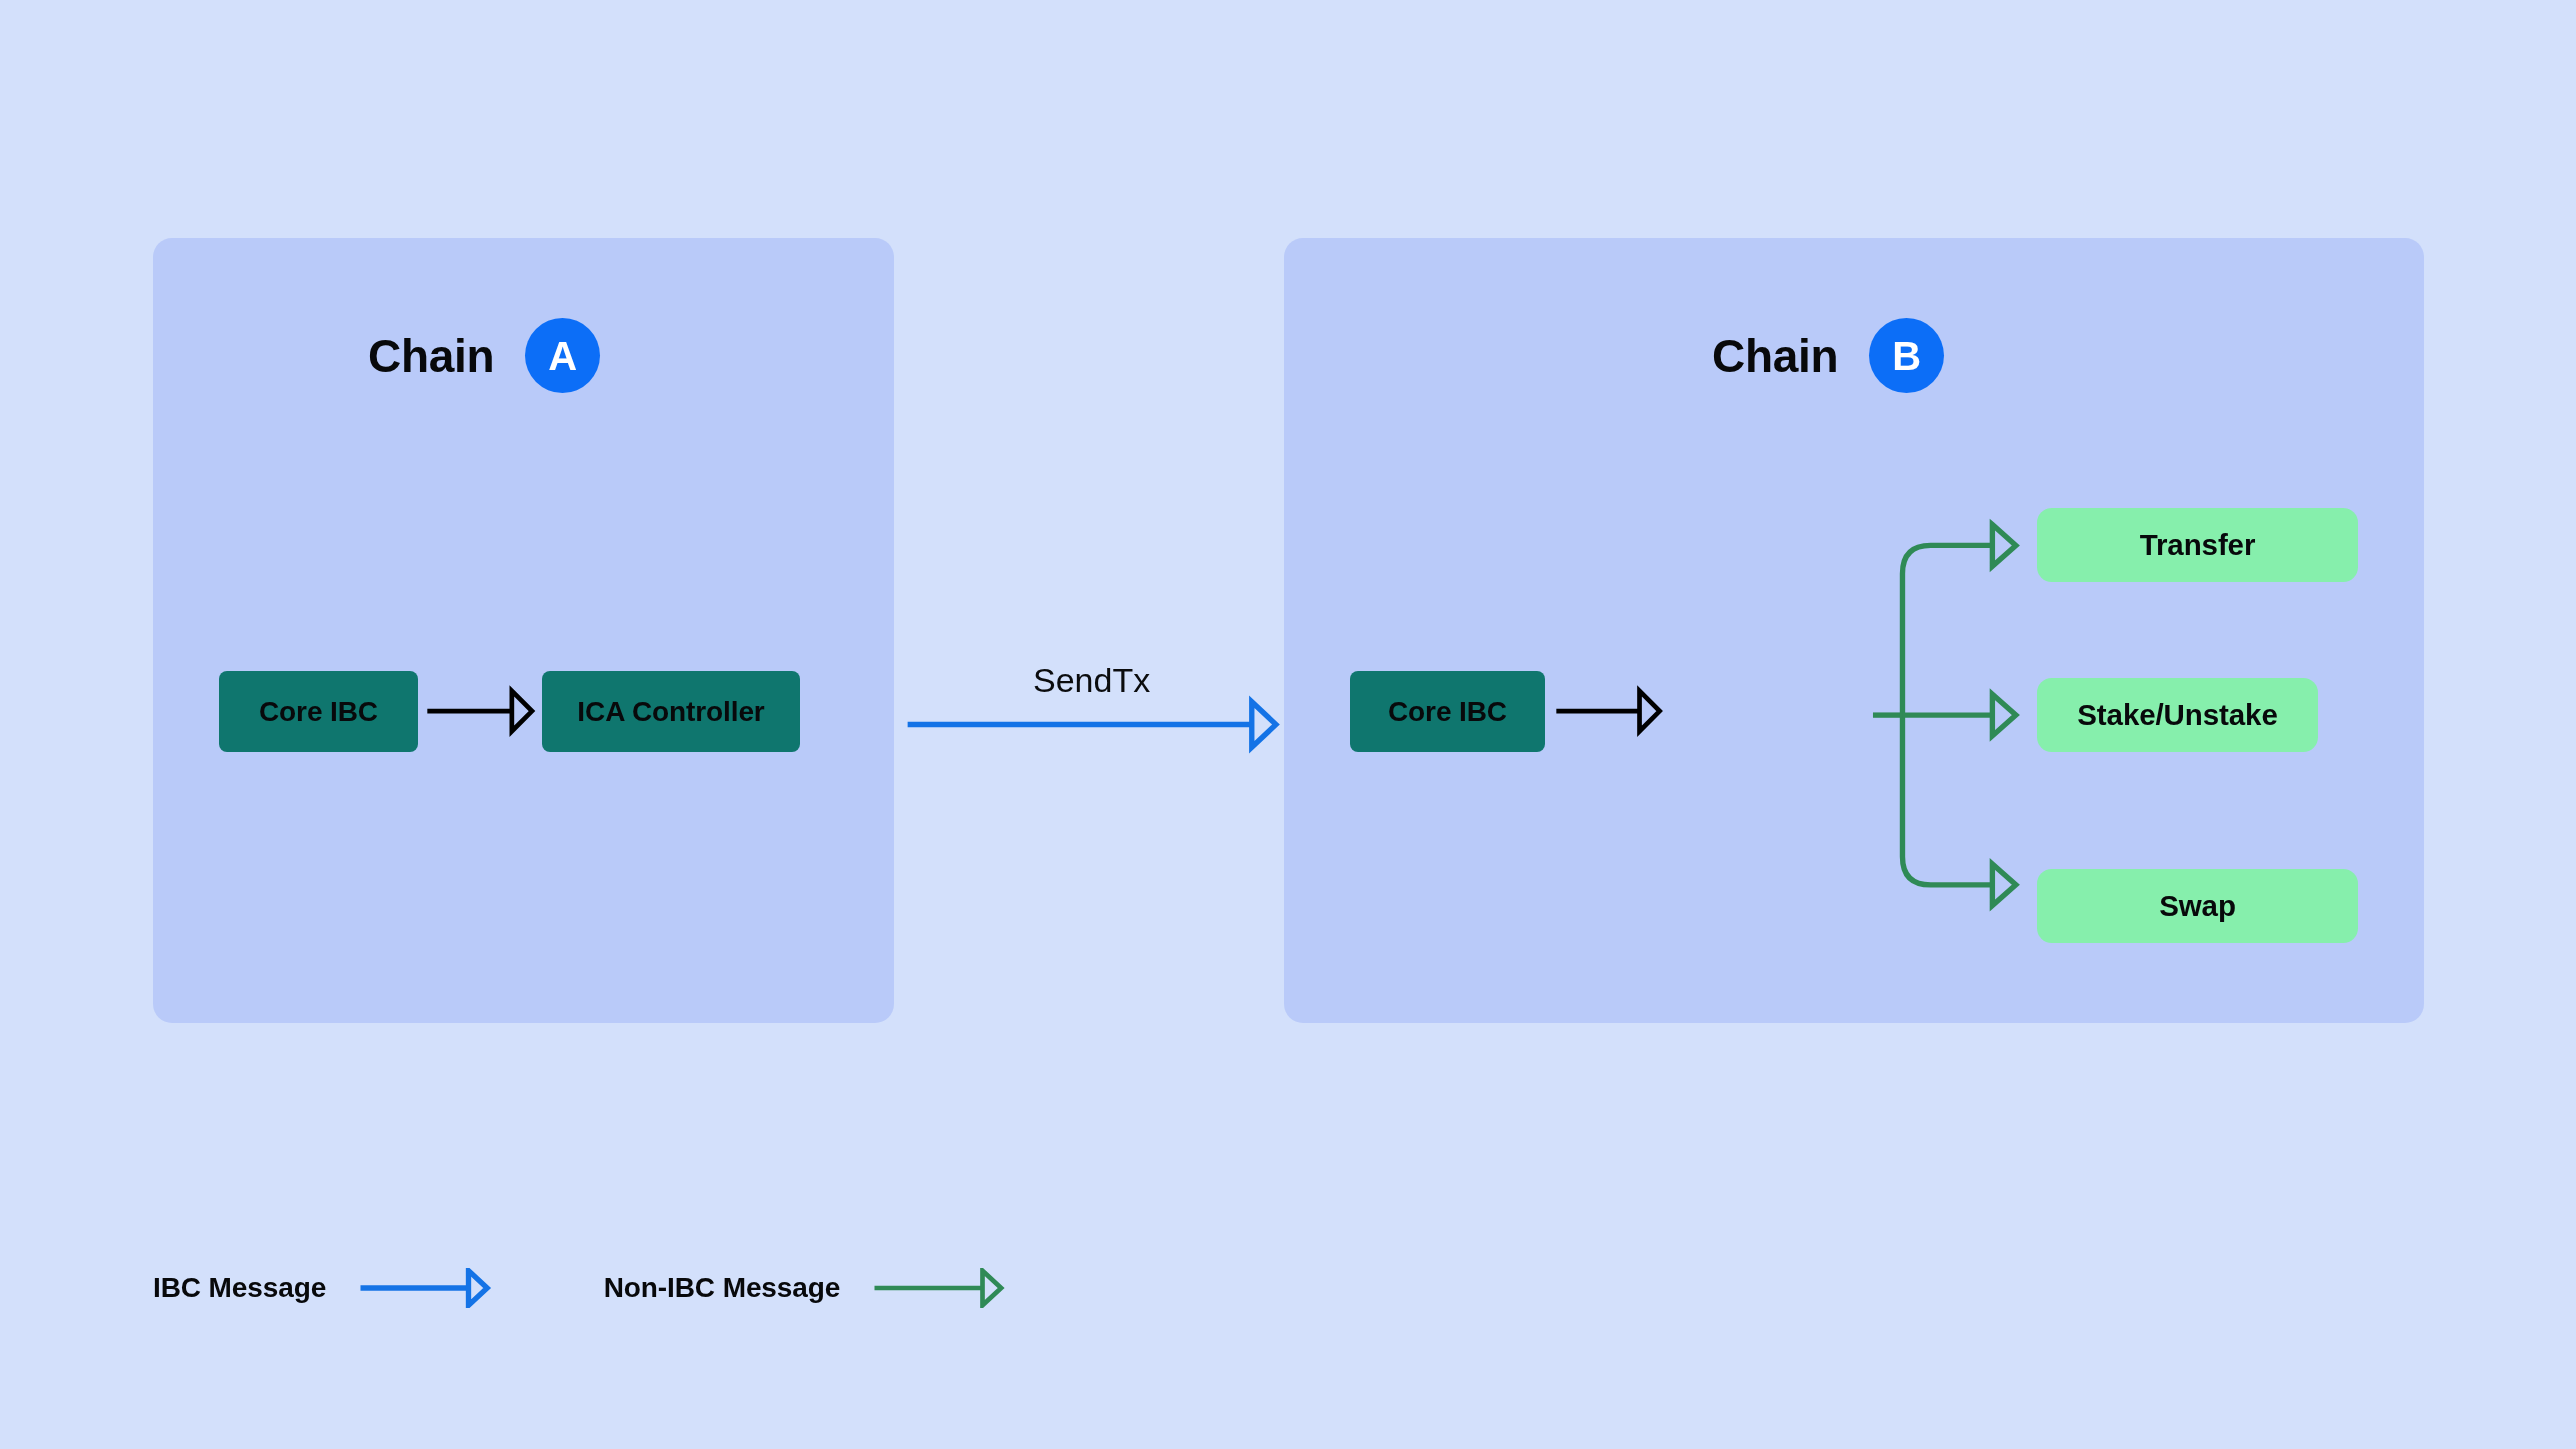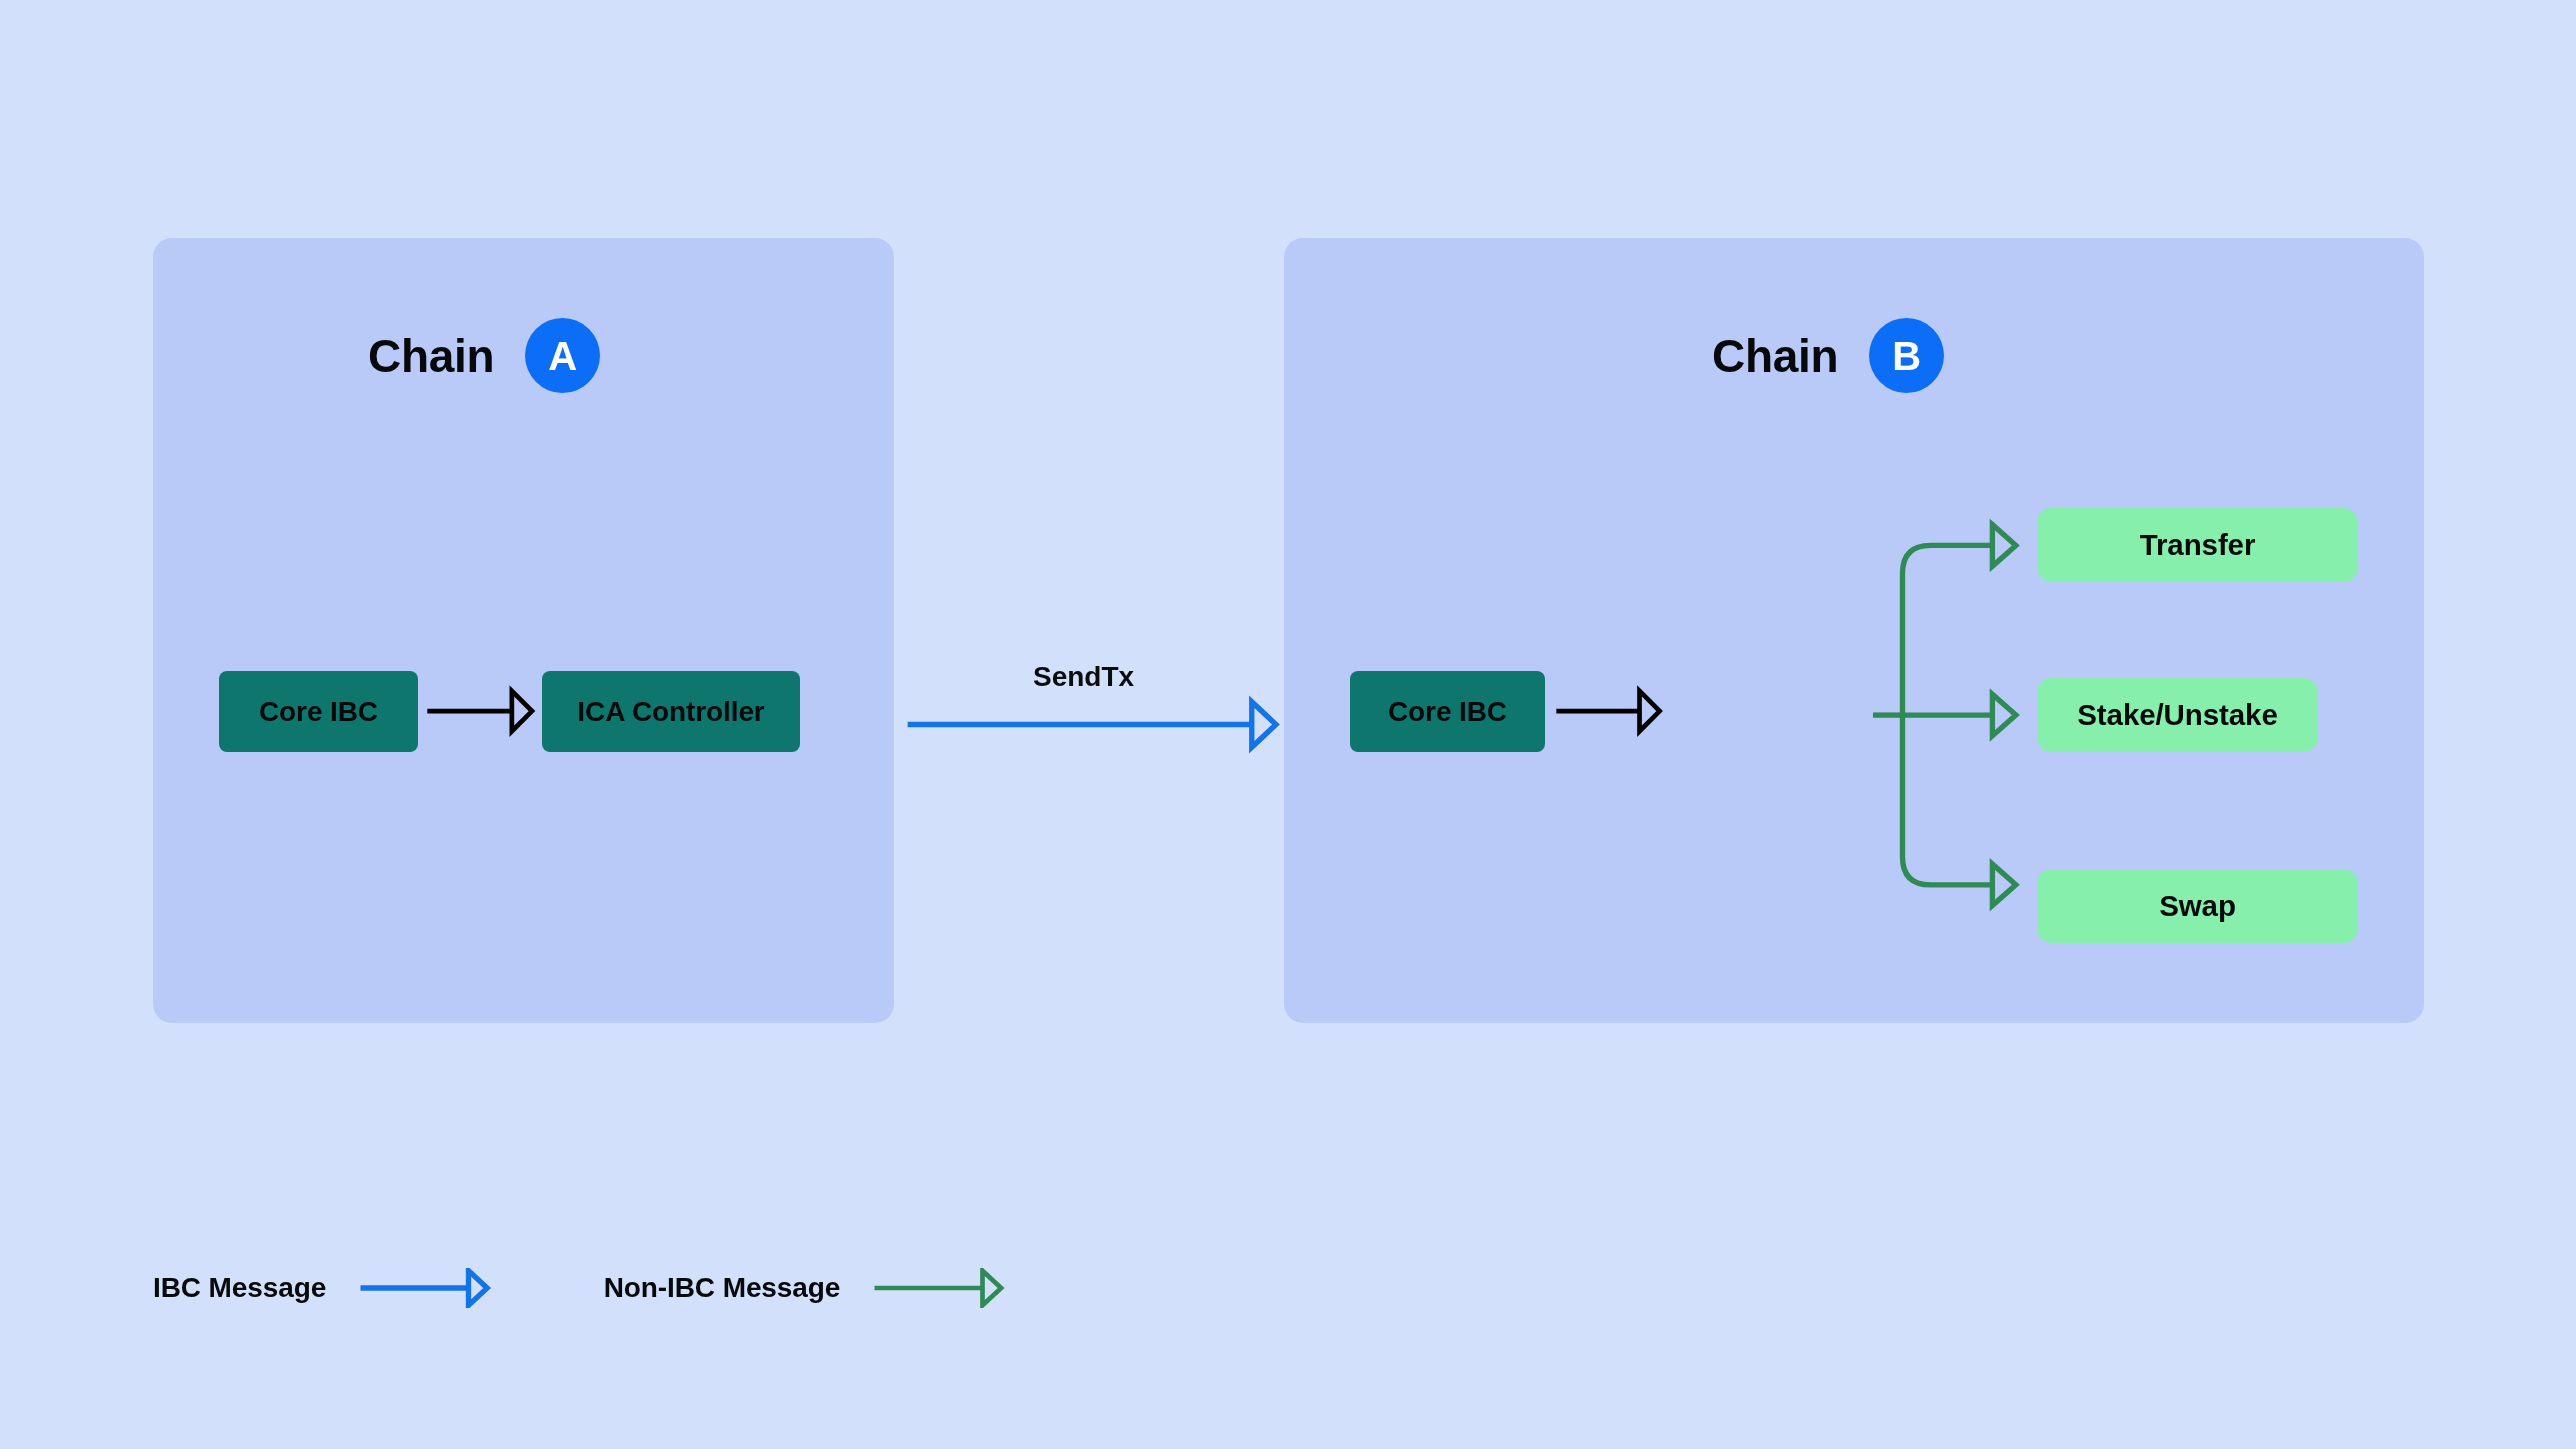--- a/index.html
+++ b/index.html
@@ -80,22 +80,22 @@
   #box-transfer{left:2037px;top:508px;width:321px;height:74px;}
   #box-stake{left:2037px;top:678px;width:281px;height:74px;}
   #box-swap{left:2037px;top:849px;width:321px;height:74px;margin-top:20px;}
 
   
   .arrow-layer{position:absolute;left:0;top:0;width:2576px;height:1449px;pointer-events:none;}
 
   
   .edge-label{
     position:absolute;
-    font-size:28px;
-    font-weight:700;
+    font-size:34px;
+    font-weight:400;
     color:#0b0c0e;
     white-space:nowrap;
   }
   #label-sendtx{left:1033px;top:661px;}
 
   
   .legend{
     position:absolute;
     left:153px;top:1268px;
     display:flex;align-items:center;

